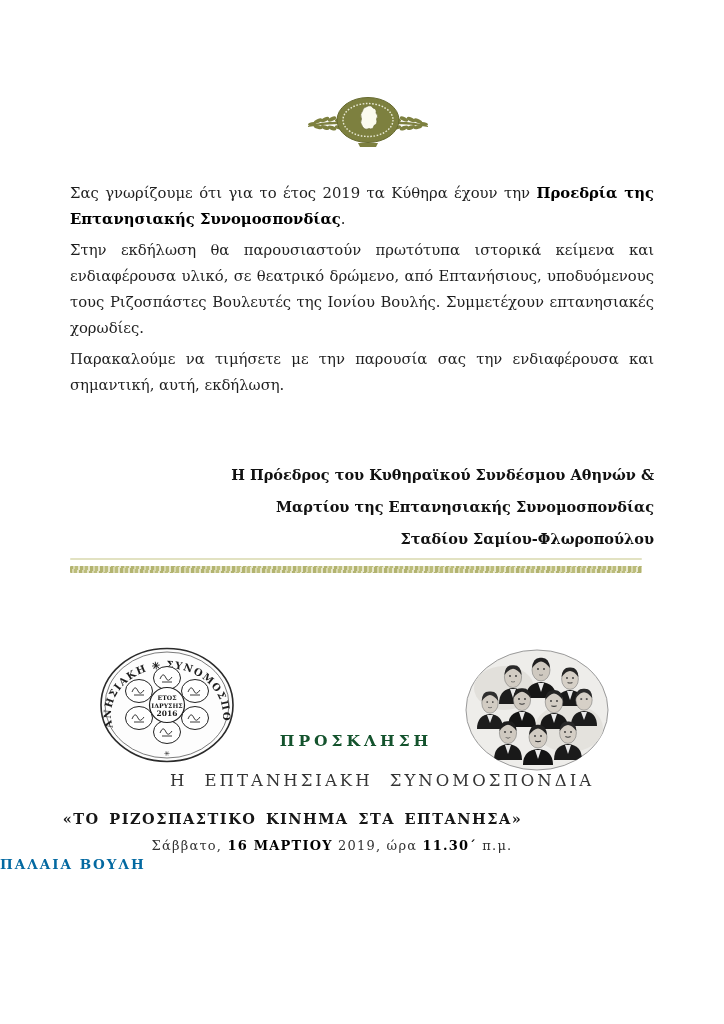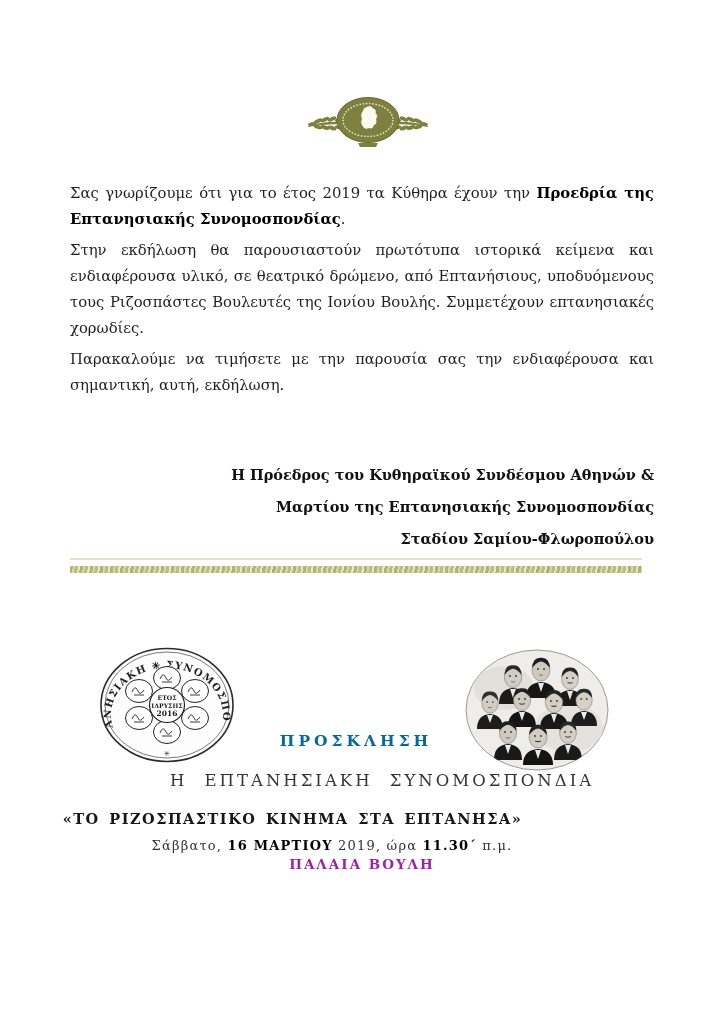--- a/index.html
+++ b/index.html
@@ -32,42 +32,42 @@
       #b2b370 0 3px,#d8d8ae 3px 5px,#bcbd7c 5px 8px,#e7e7cd 8px 10px);
     border-radius:1px;
   }
   
   .seal-left{position:absolute;left:99px;top:645px;width:136px;height:120px;}
   .portraits{position:absolute;left:464px;top:648px;width:146px;height:124px;}
   
   .prosklisi{
     position:absolute;left:206px;top:731px;width:300px;
     text-align:center;font-weight:700;font-size:15.5px;
-    letter-spacing:4px;color:#0369a1;
+    letter-spacing:4px;color:#14532d;
   }
   .inv-org{
     position:absolute;left:0;top:771px;width:724px;text-align:center;
     font-size:16.5px;letter-spacing:3px;word-spacing:9px;color:#343434;padding-left:20px;
   }
   .inv-sub{
     position:absolute;left:0;top:794px;width:724px;text-align:center;
     font-style:italic;font-size:13.5px;letter-spacing:1px;color:#3d3d3d;
   }
   .inv-event{
     position:absolute;left:0;top:810px;width:585px;text-align:center;
     font-weight:700;font-size:14.5px;letter-spacing:1.5px;word-spacing:3px;color:#161616;
   }
   .inv-date{
     position:absolute;left:0;top:838px;width:664px;text-align:center;
     font-size:13px;letter-spacing:1.2px;color:#333;
   }
   .inv-date b{color:#000;}
   .inv-venue{
-    position:absolute;left:0;top:856px;width:724px;text-align:center;
-    font-weight:700;font-size:13.5px;letter-spacing:2px;color:#a21caf;
+    position:absolute;left:0;top:856px;width:724px;text-align:left;
+    font-weight:700;font-size:13.5px;letter-spacing:2px;color:#0369a1;
   }
   .inv-address{
     position:absolute;left:0;top:872px;width:724px;text-align:center;
     font-weight:700;font-size:11.5px;letter-spacing:1px;color:#222;
   }
 </style>
 </head>
 <body>
 
 <div class="page">

